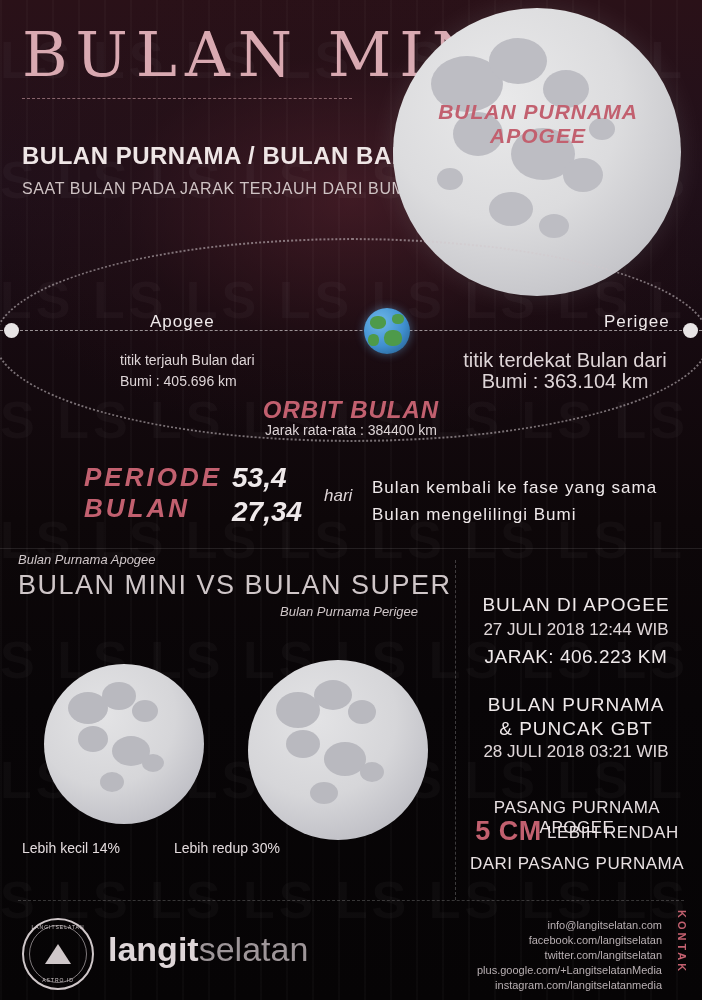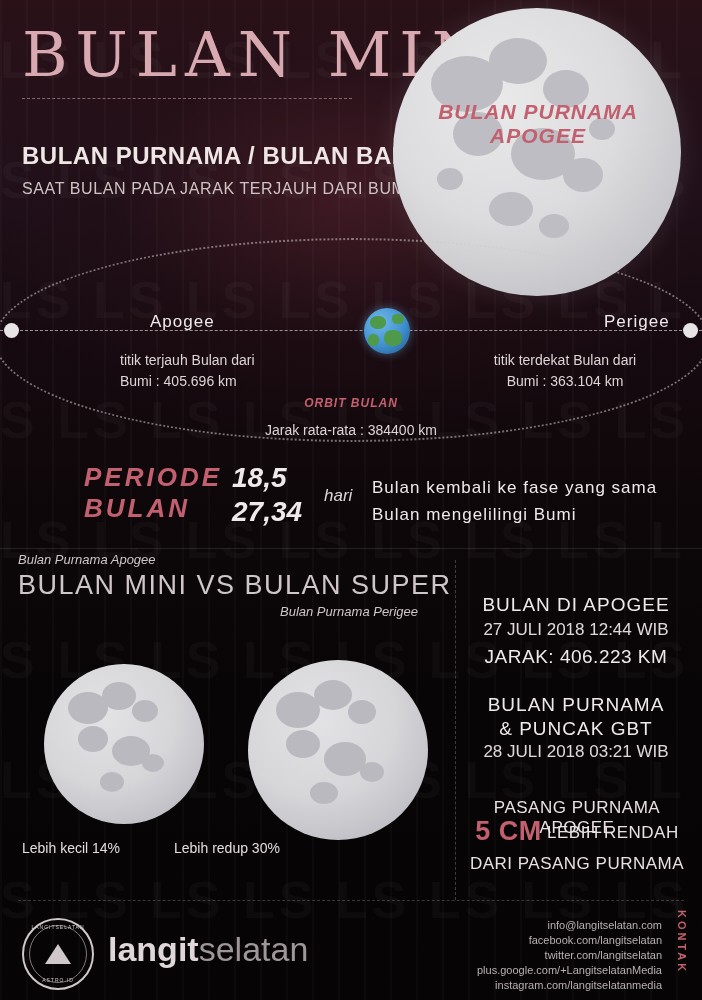--- a/index.html
+++ b/index.html
@@ -40,22 +40,22 @@
   .node{width:15px;height:15px;border-radius:50%;background:#e8e4e5;top:323px;}
   #node-l{left:4px;}
   #node-r{left:683px;}
   #earth{left:364px;top:308px;width:46px;height:46px;border-radius:50%;
     background:radial-gradient(circle at 35% 30%, #6fb7e8 0%, #3f8fd0 55%, #22557f 100%);
     box-shadow:0 0 10px rgba(110,180,235,0.45);overflow:hidden;}
   #earth .land{position:absolute;background:#4e9a4a;border-radius:45%;}
   #lbl-apogee{left:150px;top:312px;font-size:17px;color:#efe9ea;letter-spacing:1px;}
   #lbl-perigee{left:604px;top:312px;font-size:17px;color:#efe9ea;letter-spacing:1px;}
   #txt-apogee{left:120px;top:350px;width:230px;font-size:14px;color:#ded5d7;line-height:21px;}
-  #txt-perigee{left:450px;top:350px;width:230px;text-align:center;font-size:14px;color:#ded5d7;line-height:21px;}
-  #orbit-title{left:251px;top:396px;width:200px;text-align:center;font-size:12px;font-weight:bold;font-style:italic;
+  #txt-perigee{left:450px;top:350px;width:230px;text-align:center;font-size:20px;color:#ded5d7;line-height:21px;}
+  #orbit-title{left:251px;top:396px;width:200px;text-align:center;font-size:24px;font-weight:bold;font-style:italic;
     color:#c2606f;letter-spacing:1px;}
   #orbit-sub{left:231px;top:422px;width:240px;text-align:center;font-size:14px;color:#ded5d7;}
 
   
   #per-label{left:84px;top:462px;font-size:26px;font-weight:bold;font-style:italic;color:#c2606f;
     letter-spacing:3px;line-height:31px;}
   #per-n1{left:232px;top:462px;font-size:28px;font-weight:bold;font-style:italic;color:#efe9ea;}
   #per-n2{left:232px;top:496px;font-size:28px;font-weight:bold;font-style:italic;color:#efe9ea;}
   #per-hari{left:324px;top:486px;font-size:17px;font-style:italic;color:#ded5d7;}
   #per-t1{left:372px;top:478px;font-size:17px;color:#efe9ea;letter-spacing:1px;}
@@ -152,21 +152,21 @@
     <div>titik terdekat Bulan dari</div>
     <div>Bumi : 363.104 km</div>
   </div>
   <div id="orbit-title" class="abs">ORBIT BULAN</div>
   <div id="orbit-sub" class="abs">Jarak rata-rata : 384400 km</div>
 
   <div id="per-label" class="abs">
     <div>PERIODE</div>
     <div>BULAN</div>
   </div>
-  <div id="per-n1" class="abs">18,5</div>
+  <div id="per-n1" class="abs">53,4</div>
   <div id="per-n2" class="abs">27,34</div>
   <div id="per-hari" class="abs">hari</div>
   <div id="per-t1" class="abs">Bulan kembali ke fase yang sama</div>
   <div id="per-t2" class="abs">Bulan mengelilingi Bumi</div>
 
   <div id="div1" class="abs"></div>
   <div id="div-v" class="abs"></div>
   <div id="div-h2" class="abs"></div>
 
   <div id="cmp-cap1" class="abs">Bulan Purnama Apogee</div>

